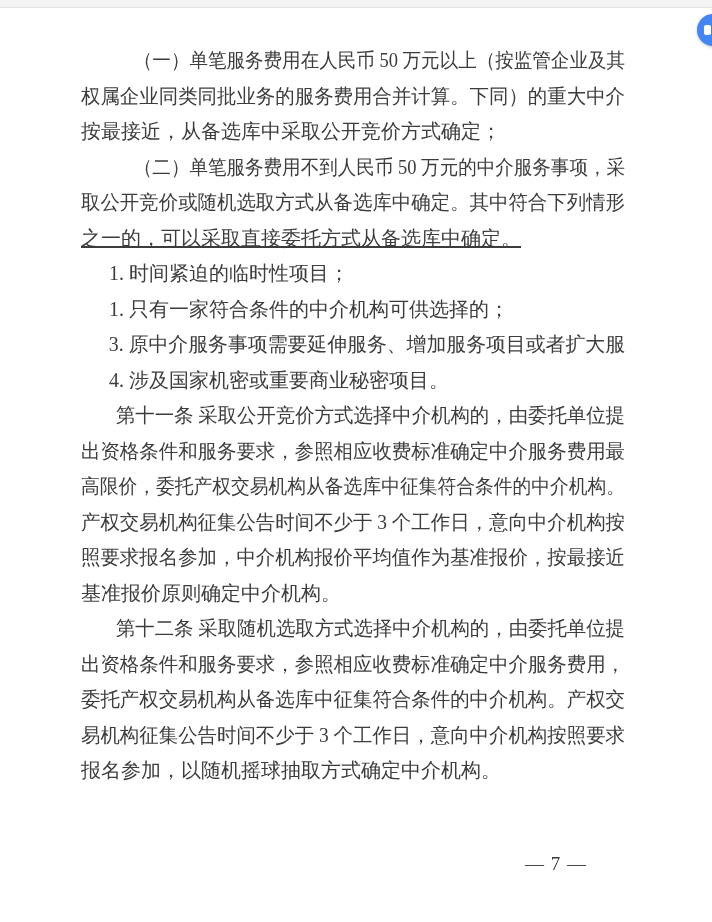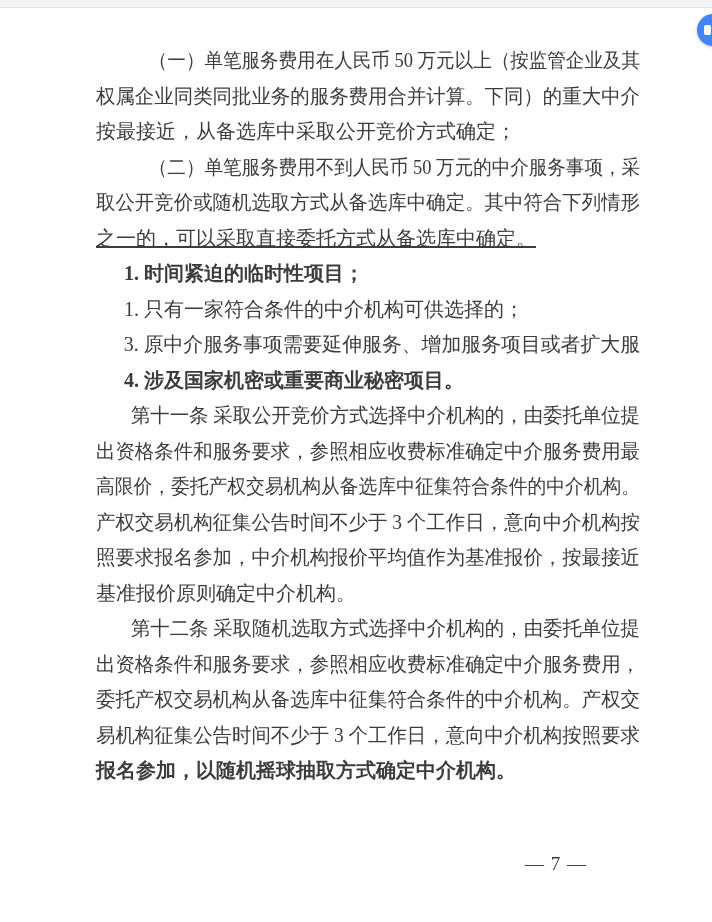--- a/index.html
+++ b/index.html
@@ -43,21 +43,21 @@
     width: 7px;
     height: 10px;
     border-radius: 2px;
     background: #ffffff;
   }
 
   
   .doc-content {
     position: absolute;
     top: 43px;
-    left: 96px;
+    left: 81px;
     right: 84px;
     color: #3c3c3c;
     font-size: 20px;
     line-height: 35.5px;
   }
   .doc-line {
     white-space: nowrap;
     transform-origin: 0 50%;
   }
   .doc-line.just {
@@ -85,31 +85,31 @@
 </div>
 
 <div class="doc-content">
   <div>
       <div class="doc-line just" style="text-indent: 57px; transform: scaleX(0.926746);">（一）单笔服务费用在人民币 50 万元以上（按监管企业及其</div>
       <div class="doc-line just" style="text-indent: 0px; transform: scaleX(0.971429);">权属企业同类同批业务的服务费用合并计算。下同）的重大中介</div>
       <div class="doc-line" style="text-indent: 0px;">按最接近，从备选库中采取公开竞价方式确定；</div>
       <div class="doc-line just" style="text-indent: 57px; transform: scaleX(0.926746);">（二）单笔服务费用不到人民币 50 万元的中介服务事项，采</div>
       <div class="doc-line just" style="text-indent: 0px; transform: scaleX(0.971429);">取公开竞价或随机选取方式从备选库中确定。其中符合下列情形</div>
       <div class="doc-line" style="text-indent: 0px; text-decoration: underline;">之一的，可以采取直接委托方式从备选库中确定。</div>
-      <div class="doc-line" style="text-indent: 28px; font-weight: bold;">1. 时间紧迫的临时性项目；</div>
+      <div class="doc-line" style="text-indent: 28px;">1. 时间紧迫的临时性项目；</div>
       <div class="doc-line" style="text-indent: 28px;">1. 只有一家符合条件的中介机构可供选择的；</div>
       <div class="doc-line just" style="text-indent: 28px; transform: scaleX(0.992701);">3. 原中介服务事项需要延伸服务、增加服务项目或者扩大服</div>
-      <div class="doc-line" style="text-indent: 28px; font-weight: bold;">4. 涉及国家机密或重要商业秘密项目。</div>
+      <div class="doc-line" style="text-indent: 28px;">4. 涉及国家机密或重要商业秘密项目。</div>
       <div class="doc-line just" style="text-indent: 36px; transform: scaleX(0.969697);">第十一条 采取公开竞价方式选择中介机构的，由委托单位提</div>
       <div class="doc-line just" style="text-indent: 0px; transform: scaleX(0.971429);">出资格条件和服务要求，参照相应收费标准确定中介服务费用最</div>
       <div class="doc-line just" style="text-indent: 0px; transform: scaleX(0.937931);">高限价，委托产权交易机构从备选库中征集符合条件的中介机构。</div>
       <div class="doc-line just" style="text-indent: 0px; transform: scaleX(0.971429);">产权交易机构征集公告时间不少于 3 个工作日，意向中介机构按</div>
       <div class="doc-line just" style="text-indent: 0px; transform: scaleX(0.971429);">照要求报名参加，中介机构报价平均值作为基准报价，按最接近</div>
       <div class="doc-line" style="text-indent: 0px;">基准报价原则确定中介机构。</div>
       <div class="doc-line just" style="text-indent: 36px; transform: scaleX(0.969697);">第十二条 采取随机选取方式选择中介机构的，由委托单位提</div>
       <div class="doc-line just" style="text-indent: 0px; transform: scaleX(0.971429);">出资格条件和服务要求，参照相应收费标准确定中介服务费用，</div>
       <div class="doc-line just" style="text-indent: 0px; transform: scaleX(0.971429);">委托产权交易机构从备选库中征集符合条件的中介机构。产权交</div>
       <div class="doc-line just" style="text-indent: 0px; transform: scaleX(0.971429);">易机构征集公告时间不少于 3 个工作日，意向中介机构按照要求</div>
-      <div class="doc-line" style="text-indent: 0px; font-weight: bold;">报名参加，以随机摇球抽取方式确定中介机构。</div>
+      <div class="doc-line" style="text-indent: 0px;">报名参加，以随机摇球抽取方式确定中介机构。</div>
     </div>
 </div>
 
 <div class="page-number">— 7 —</div>
 
 </body></html>

